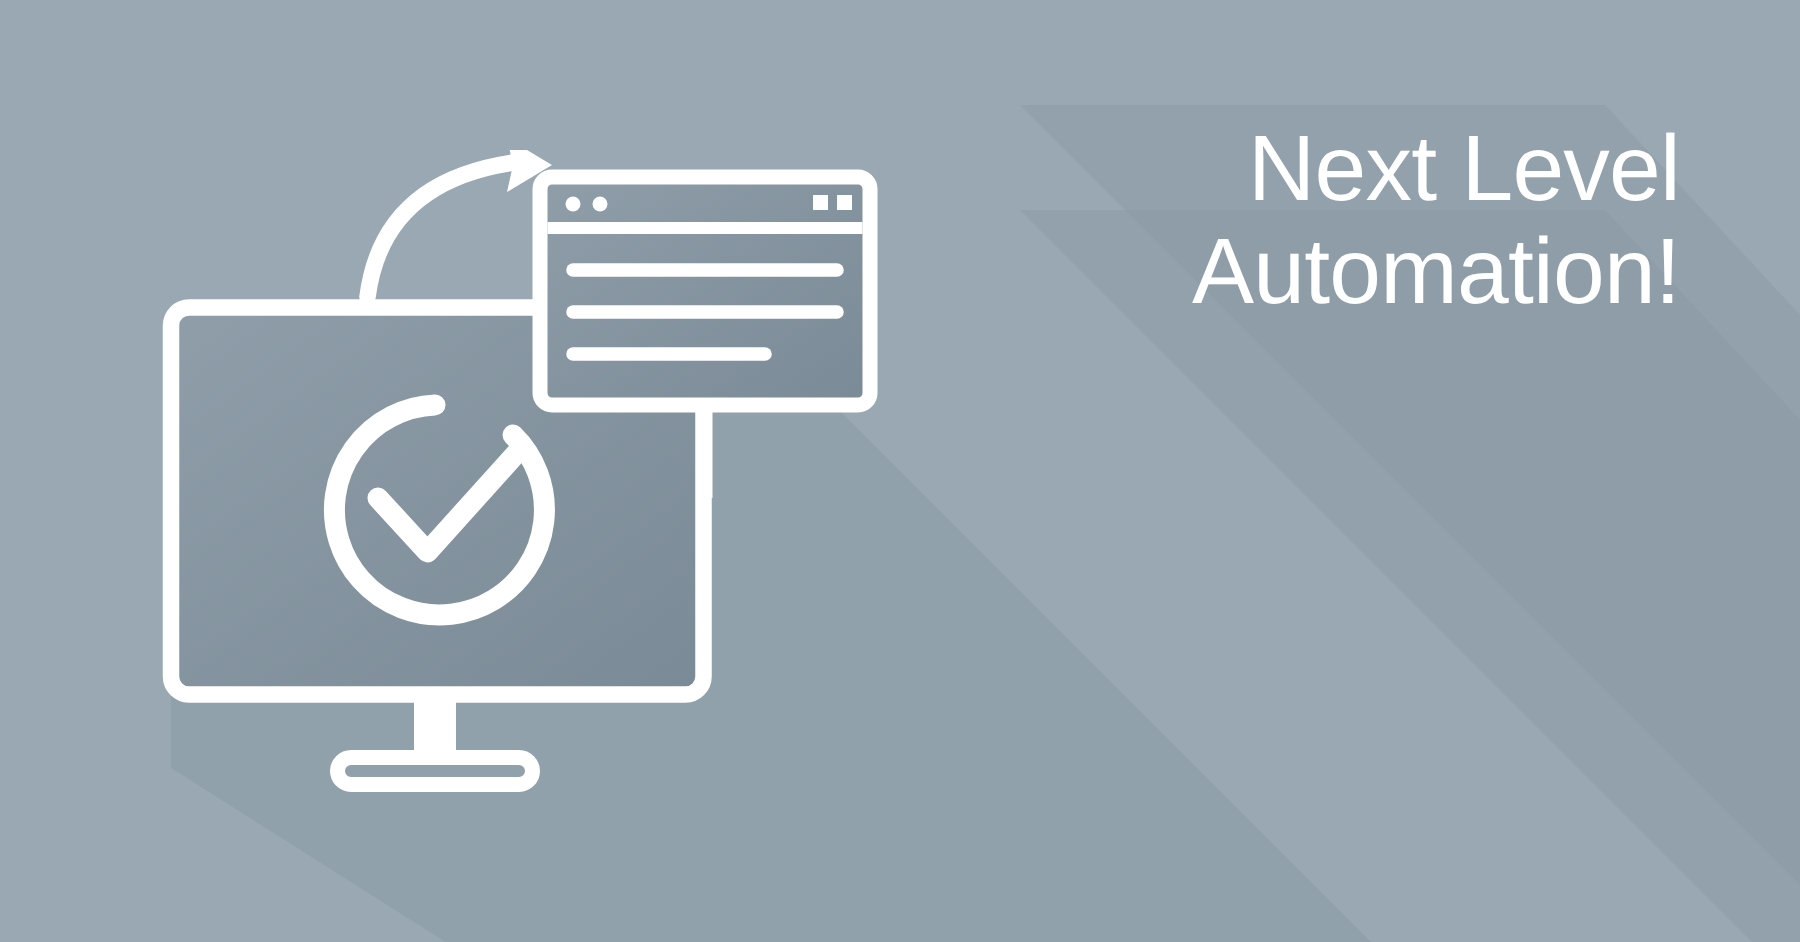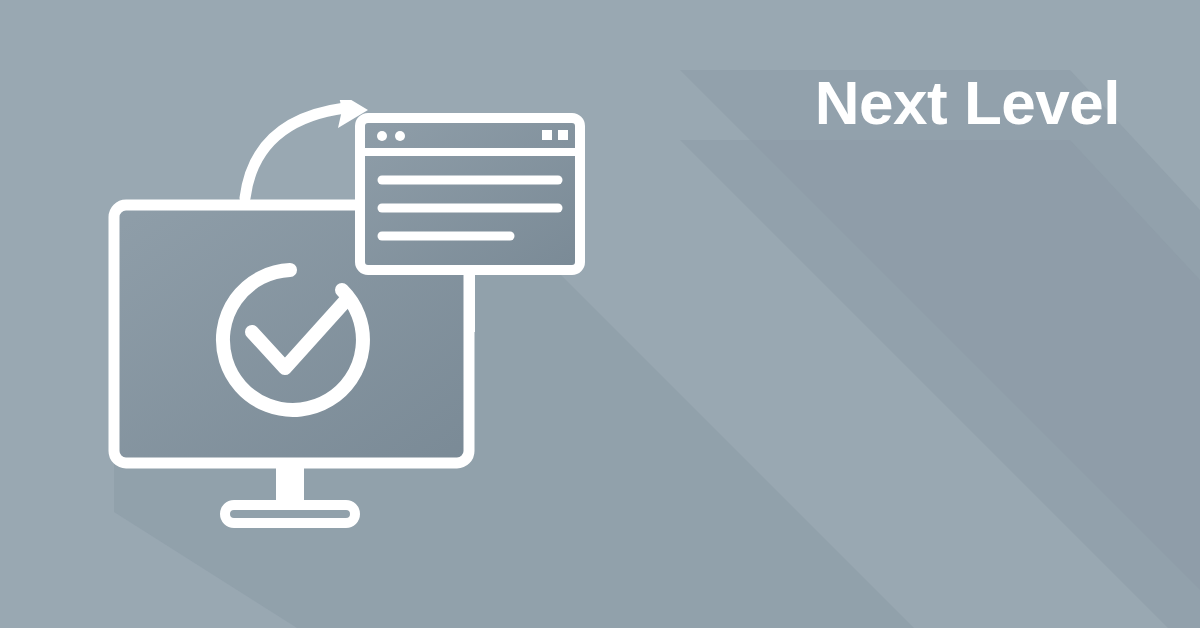--- a/index.html
+++ b/index.html
@@ -22,24 +22,24 @@
     .illustration-container {
       position: absolute;
       left: 90px;
       top: 100px;
       width: 500px;
       height: 440px;
     }
     .headline {
       position: absolute;
       right: 80px;
-      top: 68px;
+      top: 78px;
       text-align: right;
       color: #ffffff;
-      font-weight: 700;
+      font-weight: 400;
       font-size: 62px;
       line-height: 1.12;
       letter-spacing: -0.5px;
     }
   </style>
 </head>
 <body>
 
 <svg class="shadow-layer" width="1200" height="628" viewBox="0 0 1200 628">
   <defs>
@@ -102,13 +102,14 @@
     <g>
       <path d="M 155 98 Q 165 20 255 8" fill="none" stroke="#ffffff" stroke-width="11" stroke-linecap="round"></path>
 
       <polygon points="248,-8 278,10 248,28 252,10" fill="#ffffff"></polygon>
     </g>
   </svg>
 </div>
 
 <div class="headline">
   <div>Next Level</div>
+  <div>Automation!</div>
 </div>
 
 </body></html>

